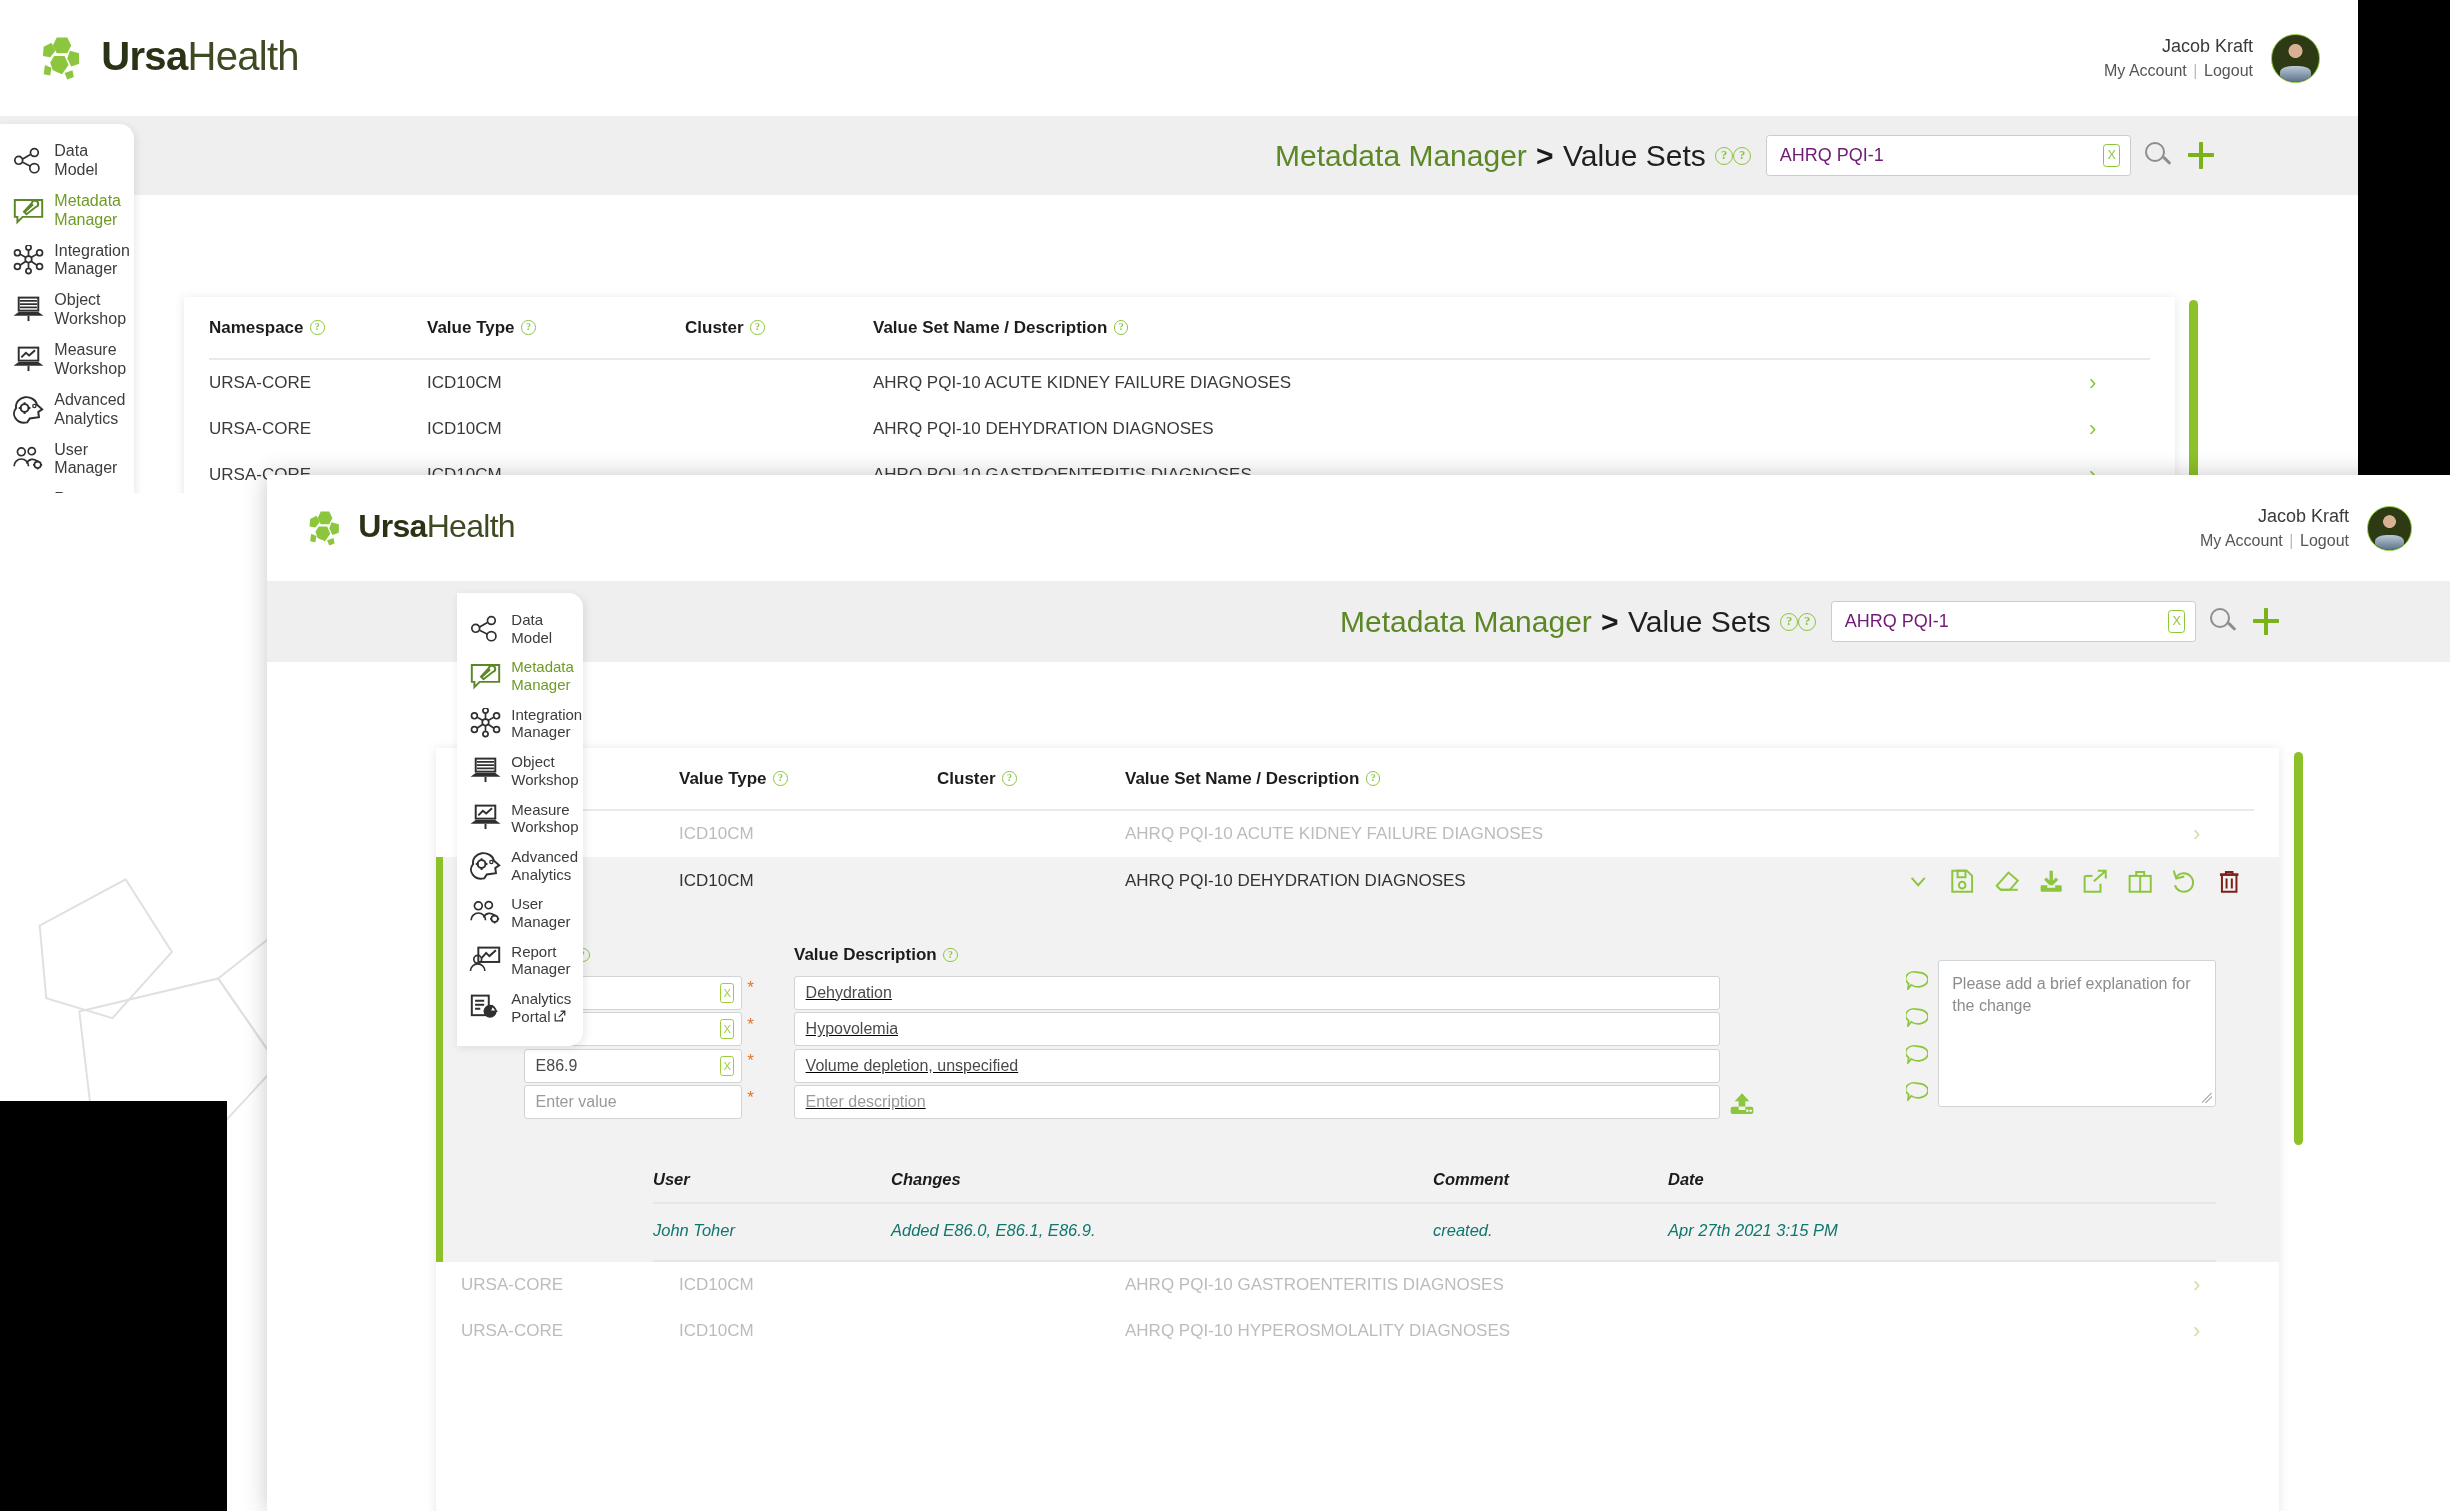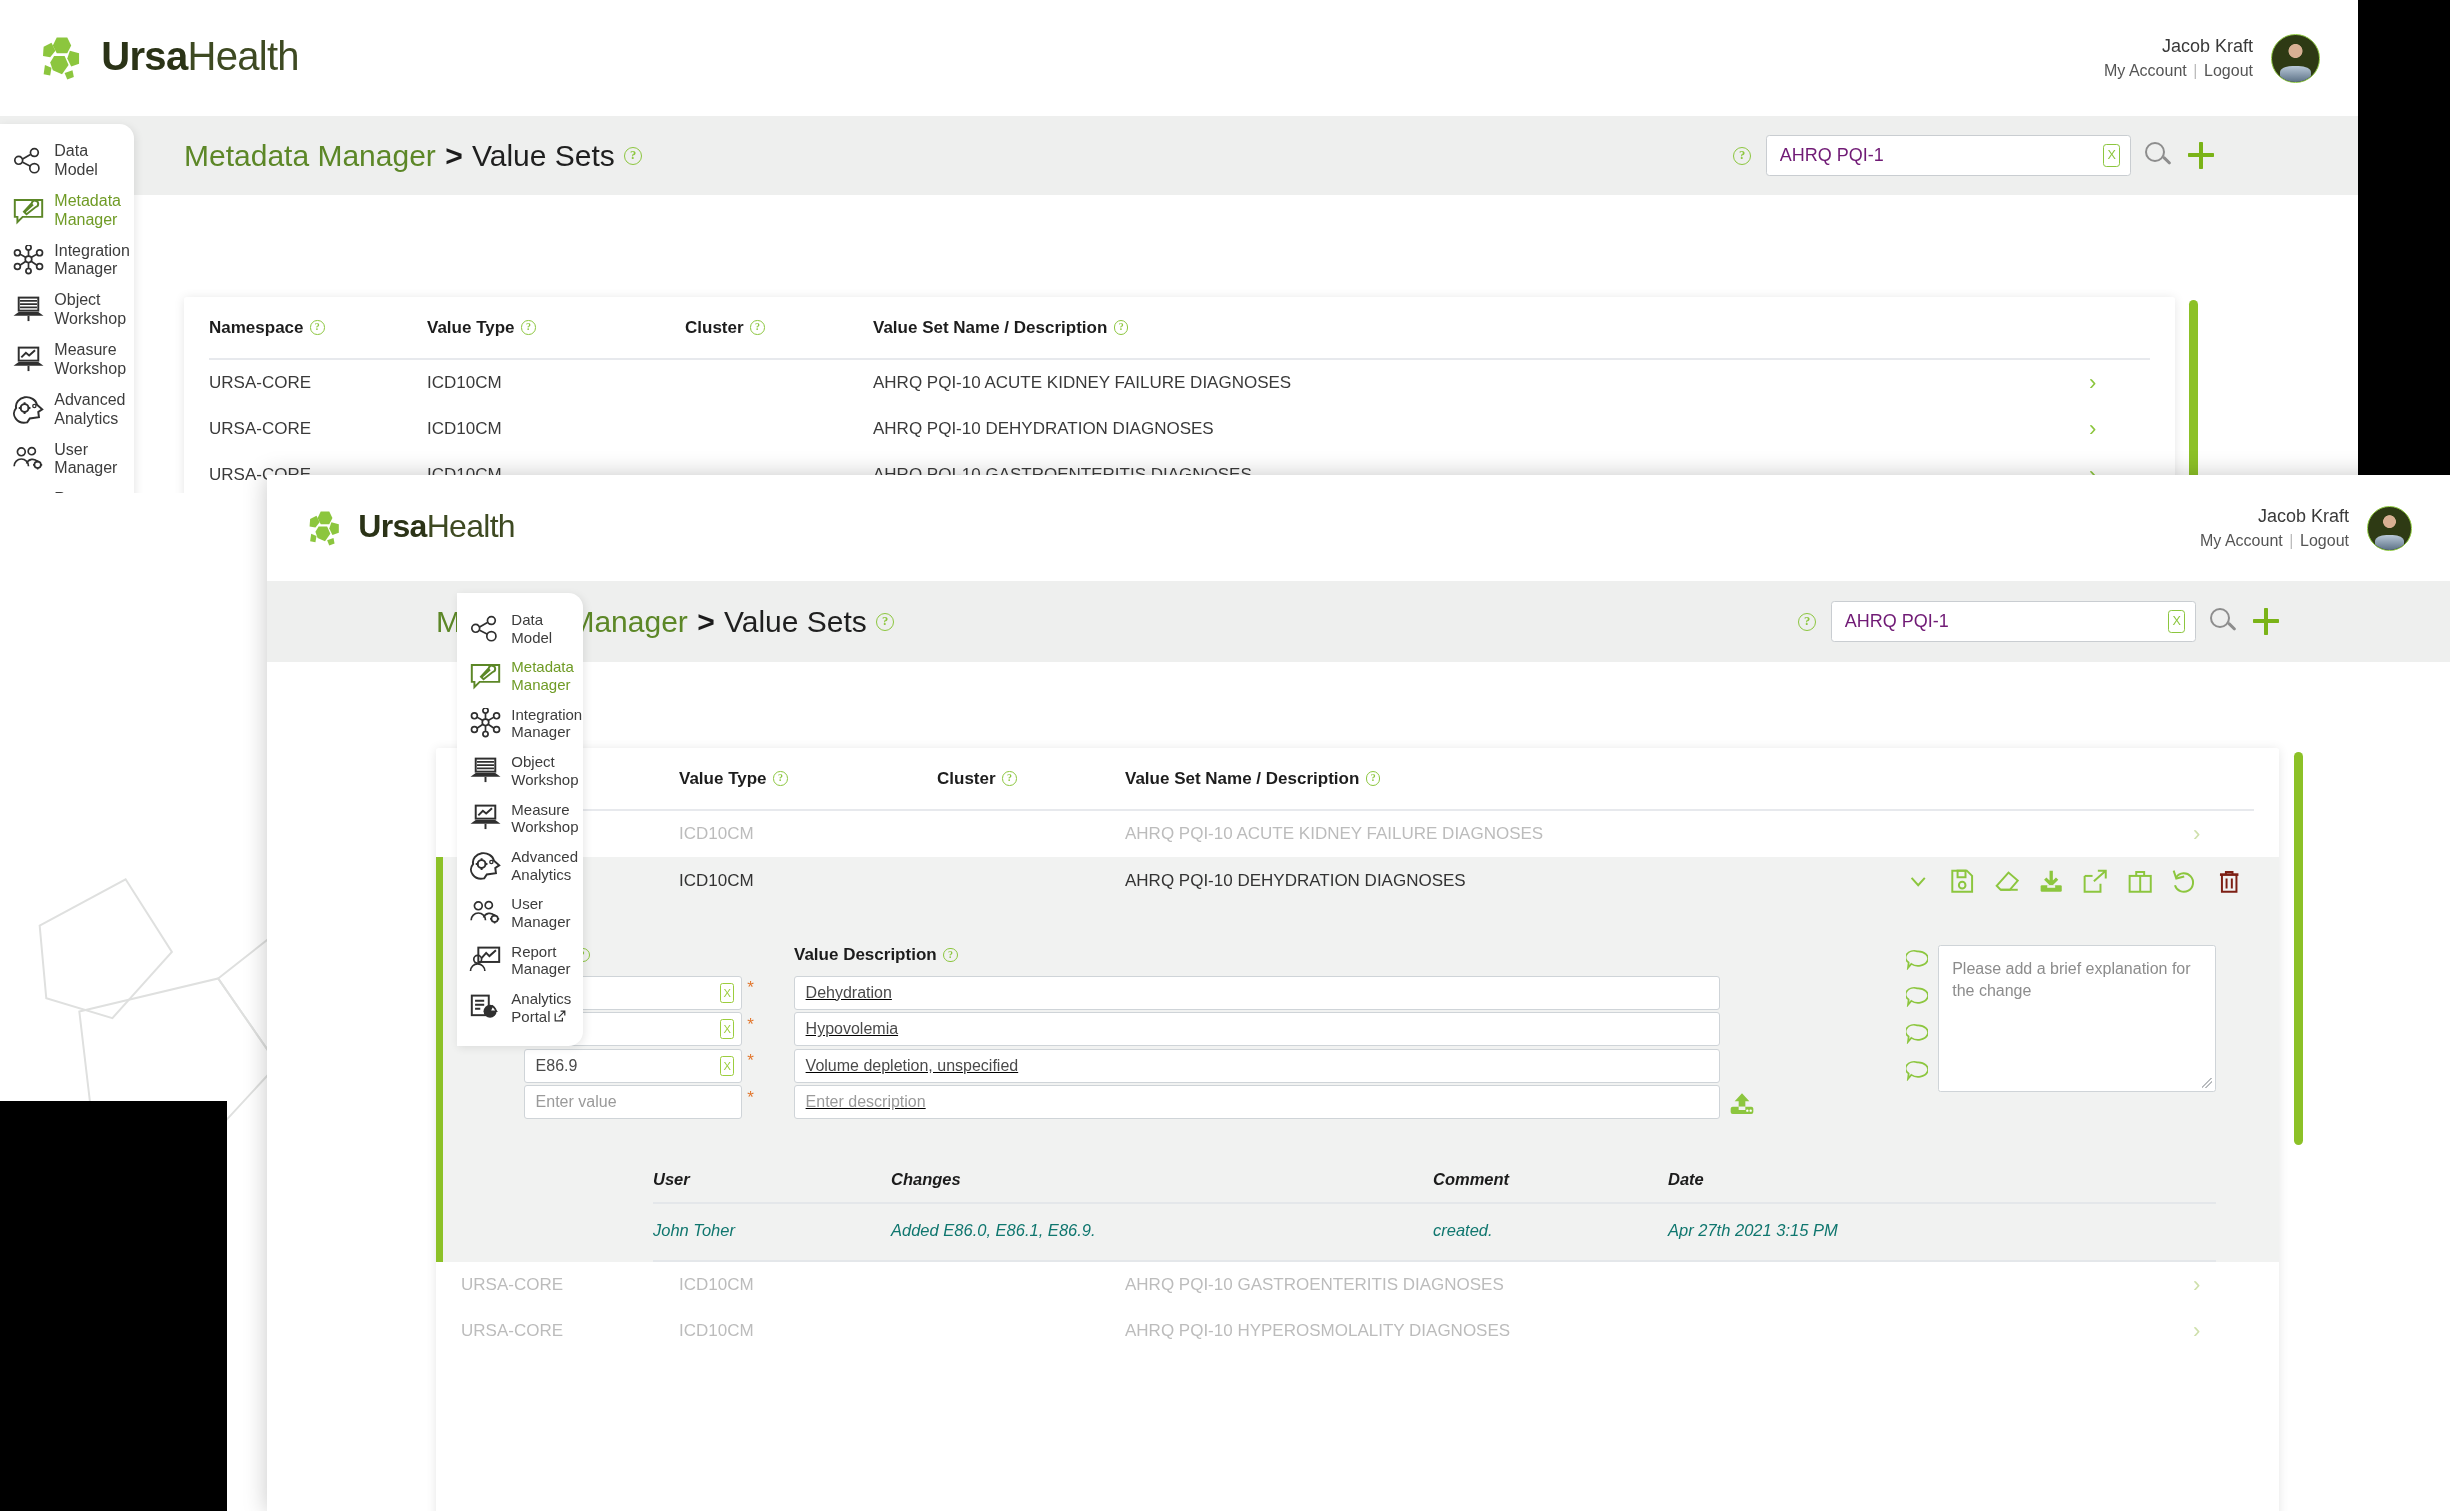--- a/index.html
+++ b/index.html
@@ -44,21 +44,21 @@
   .avatar::after {
     content: ""; position: absolute; left: 17%; bottom: 0; width: 66%; height: 34%;
     background: linear-gradient(180deg, #b9c9d8 0%, #5d7287 100%);
     border-radius: 40% 40% 0 0;
   }
   .avatar.big { width: 49px; height: 49px; }
 
   
   .pagehdr {
     background: #eeefee; display: flex; align-items: center;
-    justify-content: space-between; position: relative;
+    justify-content: flex-end; position: relative;
   }
   .crumb { font-size: 30px; white-space: nowrap; display: flex; align-items: center; gap: 9.3px; }
   .crumb .c1 { color: #5c8727; }
   .crumb .arw { color: #1b1b1b; font-weight: 700; }
   .crumb .c2 { color: #1f1f1f; }
 
   .helpdot {
     display: inline-block; width: 18px; height: 18px; border-radius: 50%;
     border: 1.7px solid #8cc63e; color: #8cc63e; font-size: 12.6px; line-height: 15px;
     text-align: center; font-weight: 700; font-family: "Liberation Serif", serif; flex: none;
@@ -163,21 +163,21 @@
     margin-left: auto; width: 14.5px; height: 20px; border: 1px solid #9ccd3d;
     border-radius: 2.6px; color: #9ccd3d; font-size: 11.2px; line-height: 18px; text-align: center; flex: none;
   }
   .col-val { width: 218px; }
   .col-desc { width: 926px; }
   .valrow { display: flex; align-items: flex-start; gap: 0; }
   .star { color: #e2762c; font-size: 17px; width: 17px; text-align: center; padding-top: 2.6px; flex: none; }
   .descrow { display: flex; align-items: center; gap: 8px; text-decoration: underline; }
   .upico { width: 28px; height: 24px; flex: none; }
 
-  .cmt-area { margin-left: auto; display: flex; align-items: flex-start; gap: 10px; padding-right: 63px; }
+  .cmt-area { margin-left: auto; display: flex; align-items: center; gap: 10px; padding-right: 63px; }
   .bubbles { display: flex; flex-direction: column; gap: 17px; padding-top: 5.3px; }
   .bub { width: 22.5px; height: 20px; }
   .ta {
     width: 278px; height: 147px; background: #fff; border: 0.7px solid #cfd4d8;
     border-radius: 2.6px; padding: 12px 13.2px; font-size: 16px; color: #8c8c8c; line-height: 1.35;
     position: relative;
   }
   .ta::after {
     content: ""; position: absolute; right: 2.6px; bottom: 2.6px; width: 10.6px; height: 10.6px;
     background:

